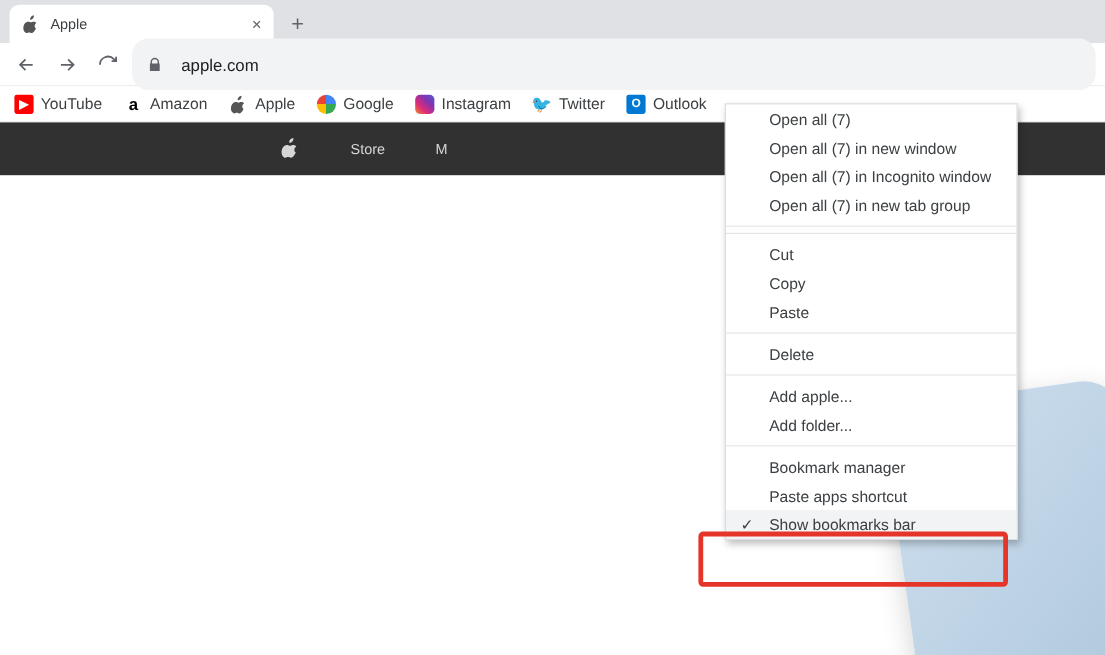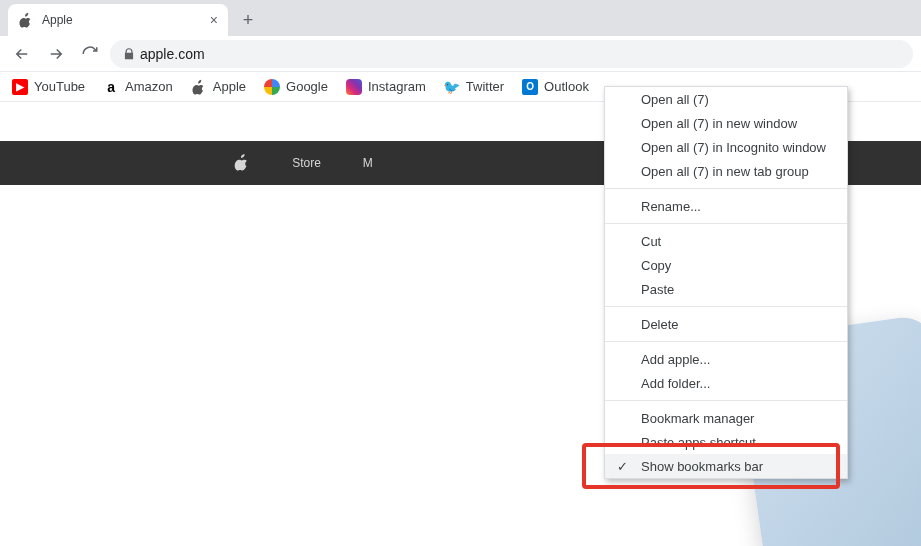--- a/index.html
+++ b/index.html
@@ -8,30 +8,30 @@
 
 .tabstrip { height:36px; background:#dfe1e5; display:flex; align-items:flex-end; padding-left:8px; }
 .tab { background:#fff; height:32px; width:220px; border-radius:8px 8px 0 0; display:flex; align-items:center; padding:0 10px; gap:8px; font-size:12px; color:#3c4043; }
 .tab .x { margin-left:auto; font-size:14px; color:#5f6368; }
 .newtab { width:28px; height:28px; display:flex; align-items:center; justify-content:center; color:#5f6368; font-size:18px; margin-left:6px; margin-bottom:2px; }
 
 
 .toolbar { height:36px; background:#fff; display:flex; align-items:center; padding:0 8px; gap:6px; border-bottom:1px solid #e8eaed; }
 .tbtn { width:28px; height:28px; display:flex; align-items:center; justify-content:center; color:#5f6368; border-radius:14px; }
 .tbtn svg { width:18px; height:18px; }
-.omnibox { flex:1; height:28px; background:#f1f3f4; border-radius:14px; display:flex; align-items:center; padding:0 12px; gap:4px; font-size:14px; color:#202124; }
+.omnibox { flex:1; height:43px; background:#f1f3f4; border-radius:14px; display:flex; align-items:center; padding:0 12px; gap:15px; font-size:14px; color:#202124; }
 .lock { width:14px; height:14px; color:#5f6368; }
 
 
 .bmbar { height:30px; background:#fff; display:flex; align-items:center; padding:0 12px; gap:18px; font-size:13px; color:#3c4043; border-bottom:1px solid #e8eaed; }
 .bm { display:flex; align-items:center; gap:6px; }
 .bmicon { width:16px; height:16px; display:flex; align-items:center; justify-content:center; }
 
 
-.pagenav { height:44px; background:#313131; display:flex; align-items:center; justify-content:center; gap:42px; font-size:12px; color:#d6d6d6;margin-top:39px; }
+.pagenav { height:44px; background:#313131; display:flex; align-items:center; justify-content:center; gap:42px; font-size:12px; color:#d6d6d6; }
 .pagenav .apple-logo svg { width:16px; height:18px; fill:#d6d6d6; }
 
 
 .hero { position:absolute; top:146px; right:0; width:340px; text-align:center; }
 .hero h1 { font-size:52px; font-weight:600; color:#1d1d1f; letter-spacing:-1px; }
 .hero .sub { font-size:26px; color:#1d1d1f; margin-top:8px; }
 .hero .link { font-size:20px; color:#0066cc; margin-top:18px; }
 
 
 .phone { position:absolute; right:0; bottom:0; width:180px; height:190px; }
@@ -157,21 +157,20 @@
       <div class="cam"></div>
     </div>
 </div>
 
 <div class="ctx" id="ctx">
     <div class="item">Open all (7)</div>
     <div class="item">Open all (7) in new window</div>
     <div class="item">Open all (7) in Incognito window</div>
     <div class="item">Open all (7) in new tab group</div>
     <div class="sep"></div>
-    <div class="item">Rename...</div>
     <div class="sep"></div>
     <div class="item">Cut</div>
     <div class="item">Copy</div>
     <div class="item">Paste</div>
     <div class="sep"></div>
     <div class="item">Delete</div>
     <div class="sep"></div>
     <div class="item">Add apple...</div>
     <div class="item">Add folder...</div>
     <div class="sep"></div>

